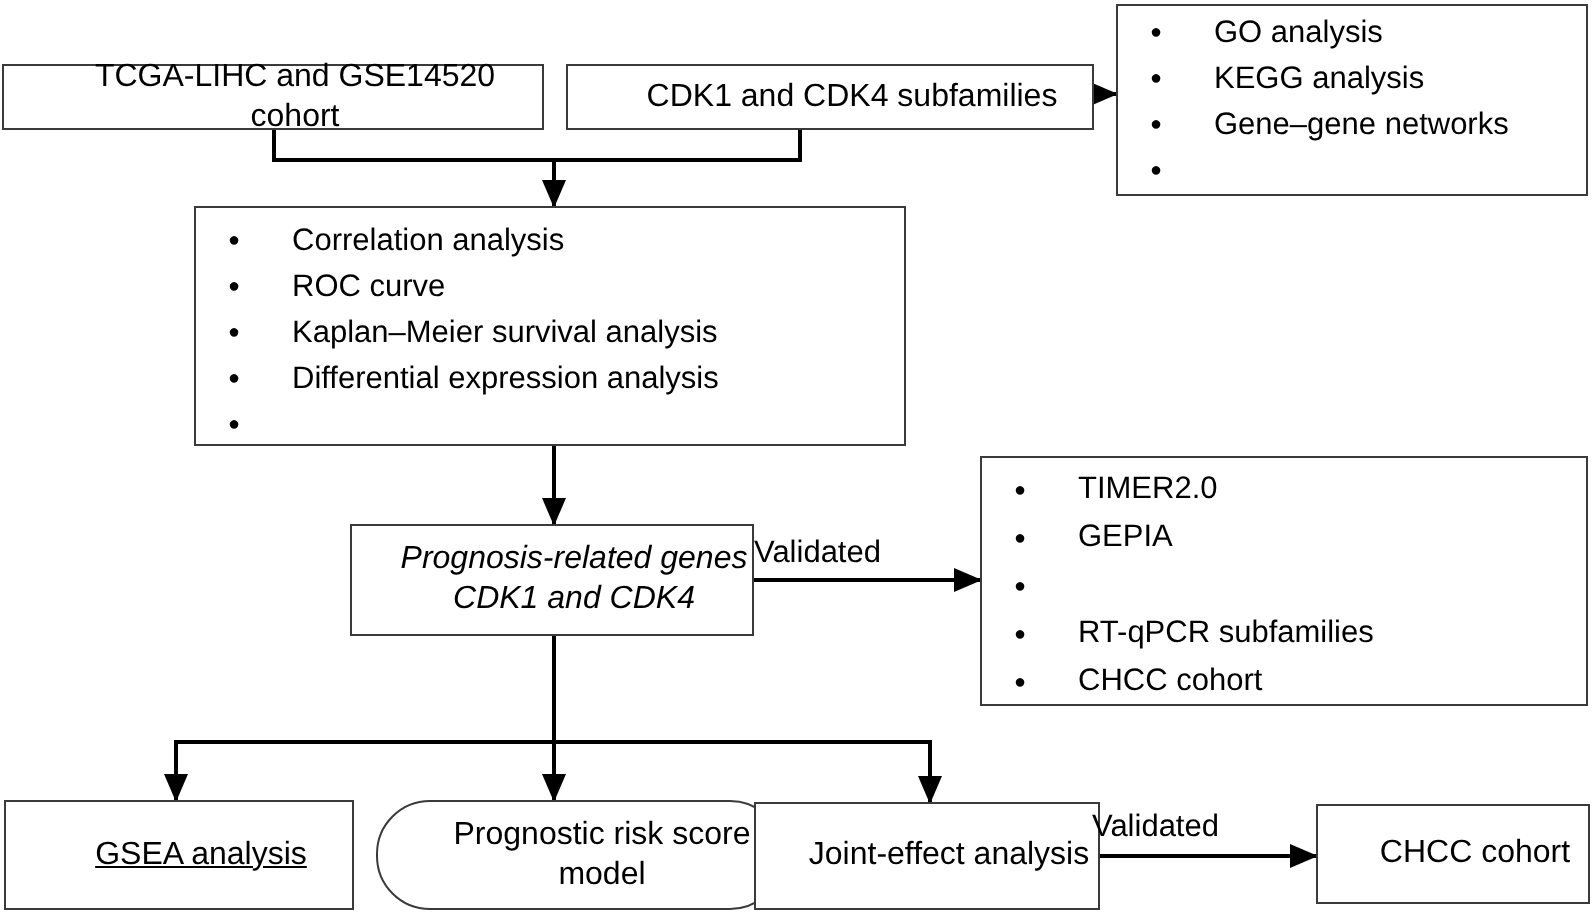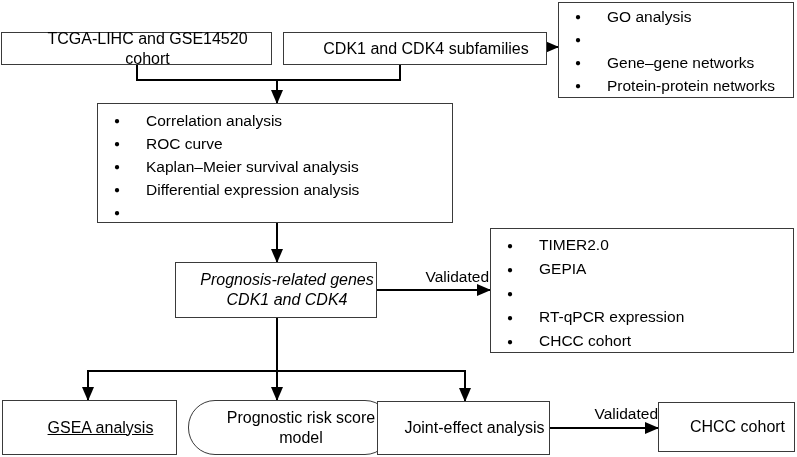--- a/index.html
+++ b/index.html
@@ -50,21 +50,21 @@
   .dot {
     width: 38px;
     flex: 0 0 38px;
     font-size: 10px;
     text-align: left;
     padding-left: 6px;
     box-sizing: border-box;
   }
   .edge-label {
     position: absolute;
-    text-align: right;
+    text-align: left;
     font-size: 15.5px;
     line-height: 16px;
   }
 </style>
 </head>
 <body>
 
 <div id="canvas">
 
   <svg id="connectors" viewBox="0 0 797 457" xmlns="http://www.w3.org/2000/svg">
@@ -99,28 +99,28 @@
     <span>CDK1 and CDK4 subfamilies</span>
   </div>
 
   <div class="box list-box lh23" style="left:558px; top:2px; width:236px; height:96px;">
     <div class="bullet-row">
       <span class="dot">●</span>
       <span>GO analysis</span>
     </div>
     <div class="bullet-row">
       <span class="dot">●</span>
+      <span>KEGG analysis</span>
     </div>
     <div class="bullet-row">
       <span class="dot">●</span>
       <span>Gene–gene networks</span>
     </div>
     <div class="bullet-row">
       <span class="dot">●</span>
-      <span>Protein-protein networks</span>
     </div>
   </div>
 
   <div class="box list-box lh23" style="left:97px; top:103px; width:356px; height:120px; padding-top:5px;">
     <div class="bullet-row">
       <span class="dot">●</span>
       <span>Correlation analysis</span>
     </div>
     <div class="bullet-row">
       <span class="dot">●</span>
@@ -151,21 +151,21 @@
     </div>
     <div class="bullet-row">
       <span class="dot">●</span>
       <span>GEPIA</span>
     </div>
     <div class="bullet-row">
       <span class="dot">●</span>
     </div>
     <div class="bullet-row">
       <span class="dot">●</span>
-      <span>RT-qPCR expression</span>
+      <span>RT-qPCR subfamilies</span>
     </div>
     <div class="bullet-row">
       <span class="dot">●</span>
       <span>CHCC cohort</span>
     </div>
   </div>
 
   <div class="box label-box" style="left:2px; top:400px; width:175px; height:55px;text-decoration:underline;">
     <span>GSEA analysis</span>
   </div>

